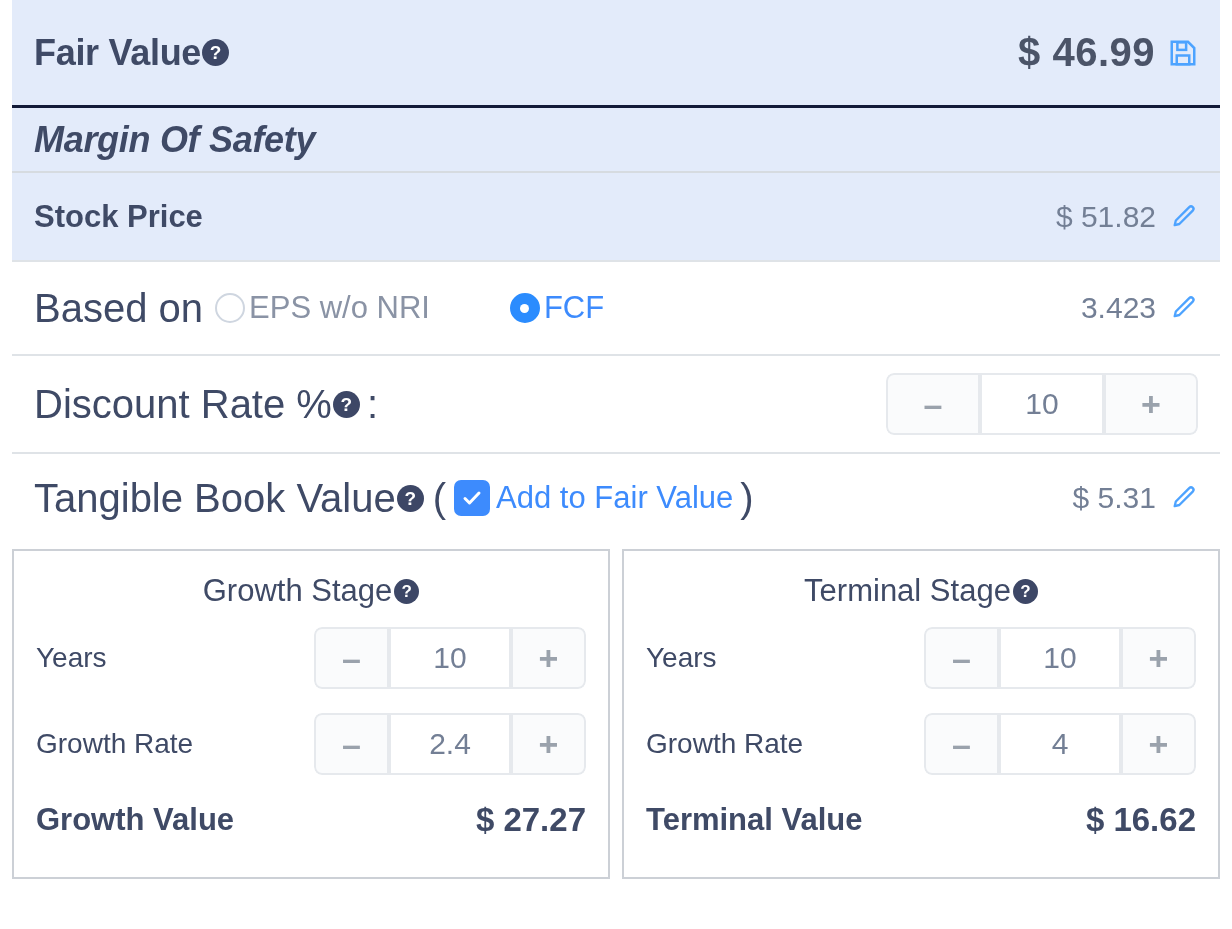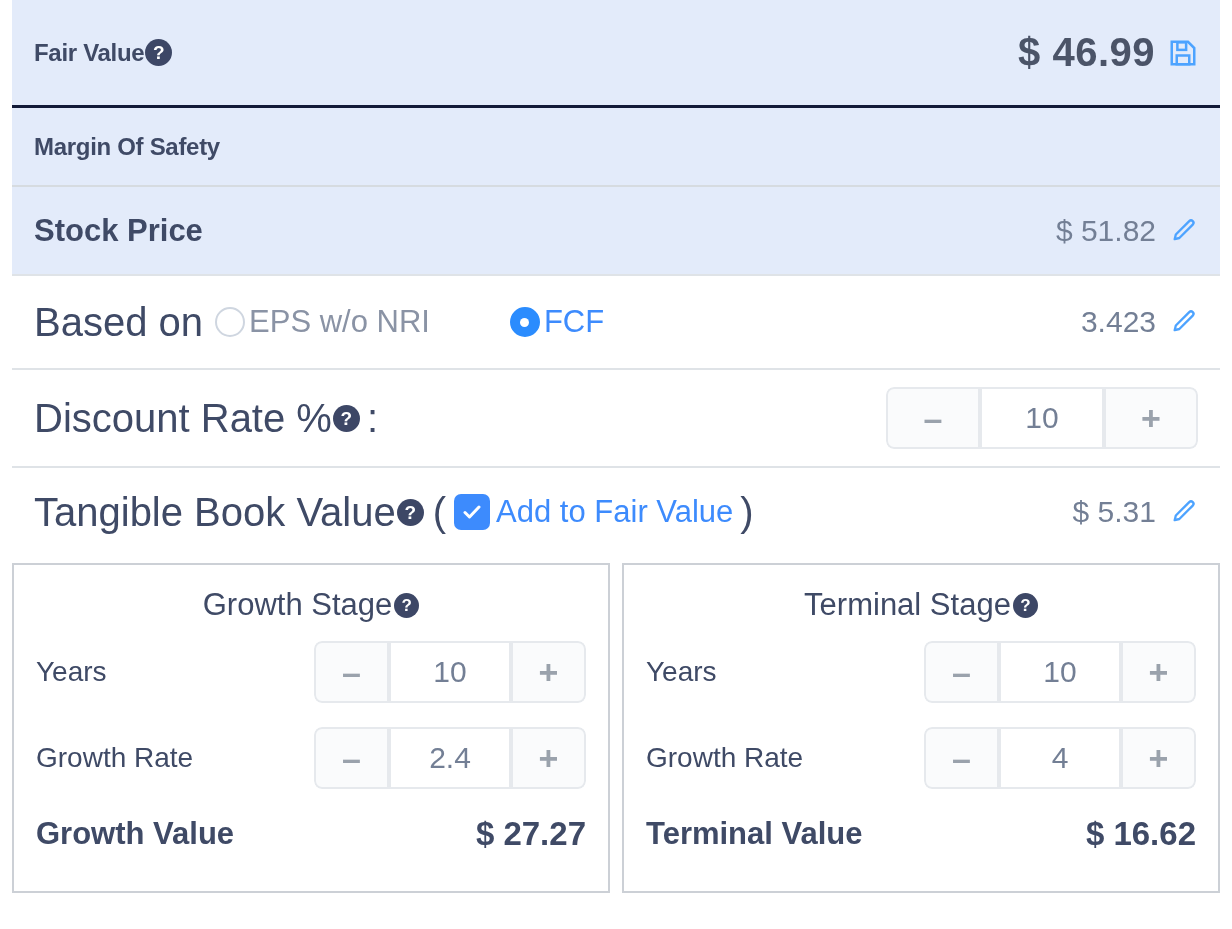--- a/index.html
+++ b/index.html
@@ -33,34 +33,34 @@
   .row-value {
     display: flex;
     align-items: center;
     white-space: nowrap;
   }
 
   
   .band { background: #e3ebfa; }
 
   .row-fairvalue   { height: 105px; }
-  .row-mos         { height: 77px; }
+  .row-mos         { height: 63px; font-style: italic; }
   .row-stockprice  { height: 87px; }
 
   .sep-dark  { height: 3px; background: #121a38; margin: 0; }
   .sep-light { height: 2px; background: #d6dbe0; margin: 0; }
   .sep-light-full { height: 2px; background: #dfe3e7; }
 
   .row-basedon  { height: 92px; }
   .row-discount { height: 96px; }
   .row-tbv      { height: 88px; }
 
   
   .t-title {
-    font-size: 24px;
+    font-size: 36px;
     font-weight: bold;
     color: #3f4a66;
     letter-spacing: -0.3px;
   }
   .t-bigvalue {
     font-size: 40px;
     font-weight: bold;
     color: #4b5468;
     letter-spacing: 0.5px;
   }

